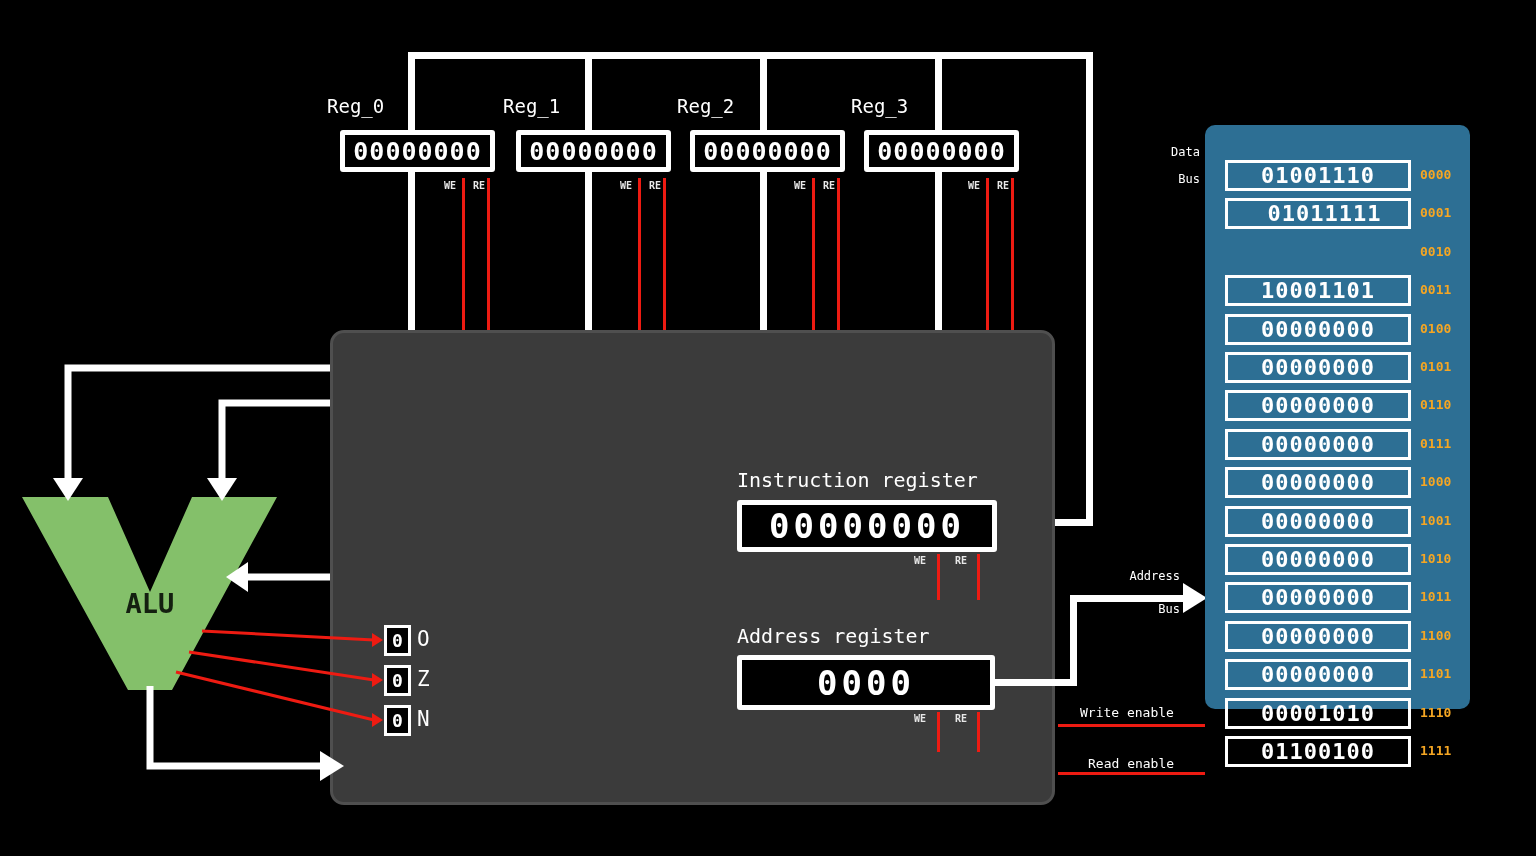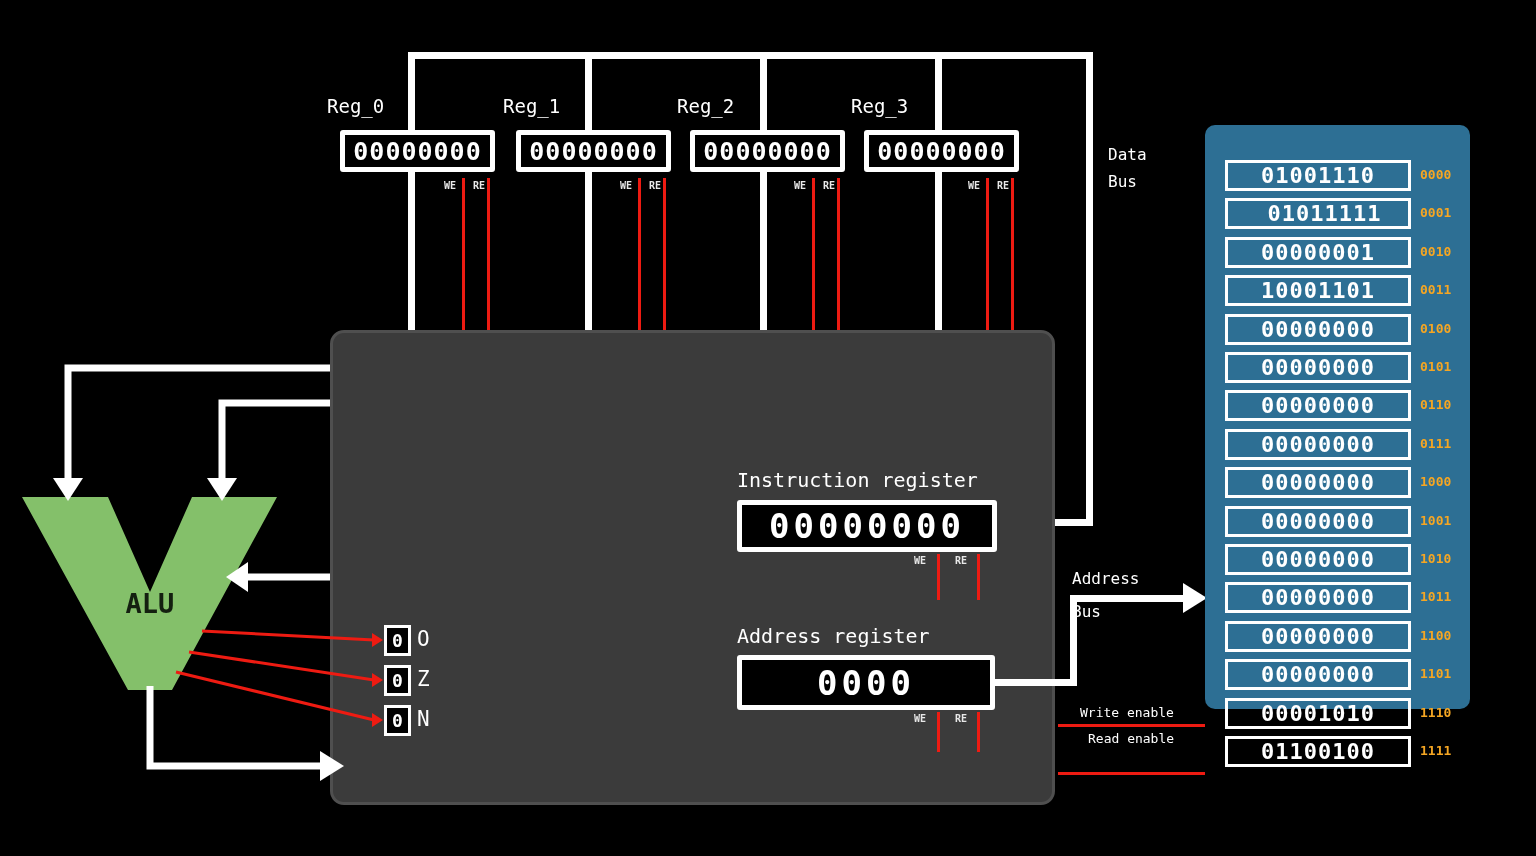--- a/index.html
+++ b/index.html
@@ -38,21 +38,21 @@
     font-size:34px;font-weight:bold;letter-spacing:4px;
   }
   .flag-box{
     position:absolute;width:27px;height:31px;box-sizing:border-box;
     background:var(--box-bg,#000);border:3px solid var(--box-border,#fff);
     display:flex;align-items:center;justify-content:center;font-size:18px;font-weight:bold;
   }
   .flag-letter{position:absolute;font-size:21px;color:var(--text,#fff);}
   .alu-label{position:absolute;left:105px;top:588px;width:90px;text-align:center;
     font-size:27px;font-weight:bold;color:#142010;}
-  .bus-label{position:absolute;font-size:16px;color:var(--text,#fff);text-align:left;white-space:nowrap;}
+  .bus-label{position:absolute;font-size:12px;color:var(--text,#fff);text-align:right;white-space:nowrap;}
   .enable-label{position:absolute;font-size:13px;color:var(--text,#fff);white-space:nowrap;}
   .memory{
     position:absolute;left:1205px;top:125px;width:265px;height:584px;
     background:var(--memory-bg,#2d6f94);border-radius:10px;
   }
   .mem-cell{
     position:absolute;left:20px;width:186px;height:31px;box-sizing:border-box;
     border:3px solid var(--box-border,#fff);display:flex;align-items:center;justify-content:center;
     font-size:22px;font-weight:bold;letter-spacing:1px;color:var(--text,#fff);
   }
@@ -175,35 +175,32 @@
 
   <div class="bus-label" style="left:1072px;top:569px;width:108px;">Address</div>
   <div class="bus-label" style="left:1072px;top:602px;width:108px;">Bus</div>
 
   <div class="wire" style="left:993px;top:679px;width:84px;height:7px;"></div>
   <div class="wire" style="left:1070px;top:598px;width:7px;height:88px;"></div>
   <div class="wire" style="left:1070px;top:595px;width:113px;height:7px;"></div>
 
   <div class="enable-label" style="left:1080px;top:705px;">Write enable</div>
   <div class="rwire" style="left:1058px;top:724px;width:147px;height:3px;"></div>
-  <div class="enable-label" style="left:1088px;top:731px;">Read enable</div>
+  <div class="enable-label" style="left:1088px;top:756px;">Read enable</div>
   <div class="rwire" style="left:1058px;top:772px;width:147px;height:3px;"></div>
 
   <div class="memory">
     <div class="mem-cell" style="top:35px;">
         <span>01001110</span>
       </div>
     <div class="mem-addr" style="top:42px;">0000</div>
     <div class="mem-cell" style="top:73px;padding-left:13px;">
         <span>01011111</span>
       </div>
     <div class="mem-addr" style="top:80px;">0001</div>
-    <div class="mem-cell" style="top:112px;">
-        <span>00000001</span>
-      </div>
     <div class="mem-addr" style="top:119px;">0010</div>
     <div class="mem-cell" style="top:150px;align-items:center;">
         <span>10001101</span>
       </div>
     <div class="mem-addr" style="top:157px;">0011</div>
     <div class="mem-cell" style="top:189px;">
         <span>00000000</span>
       </div>
     <div class="mem-addr" style="top:196px;">0100</div>
     <div class="mem-cell" style="top:227px;">

